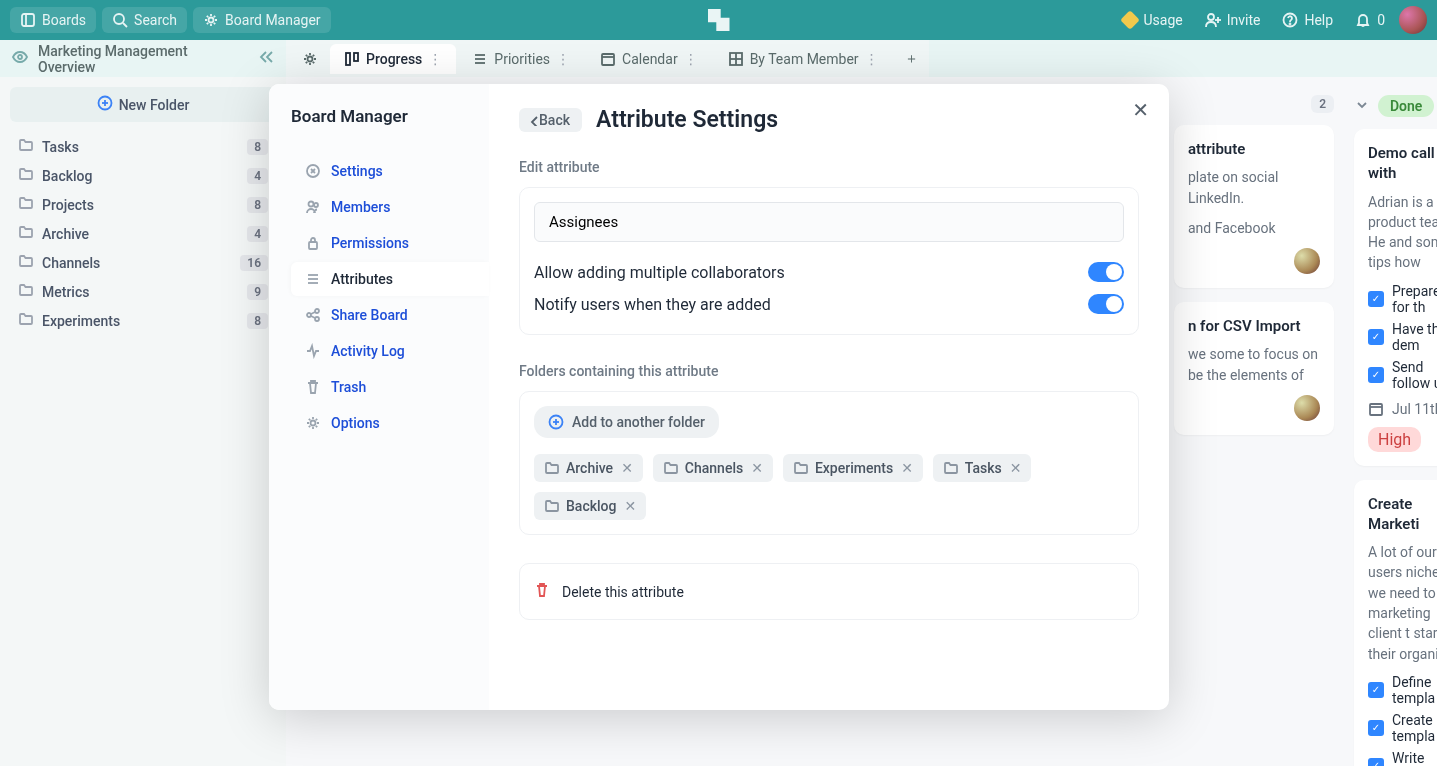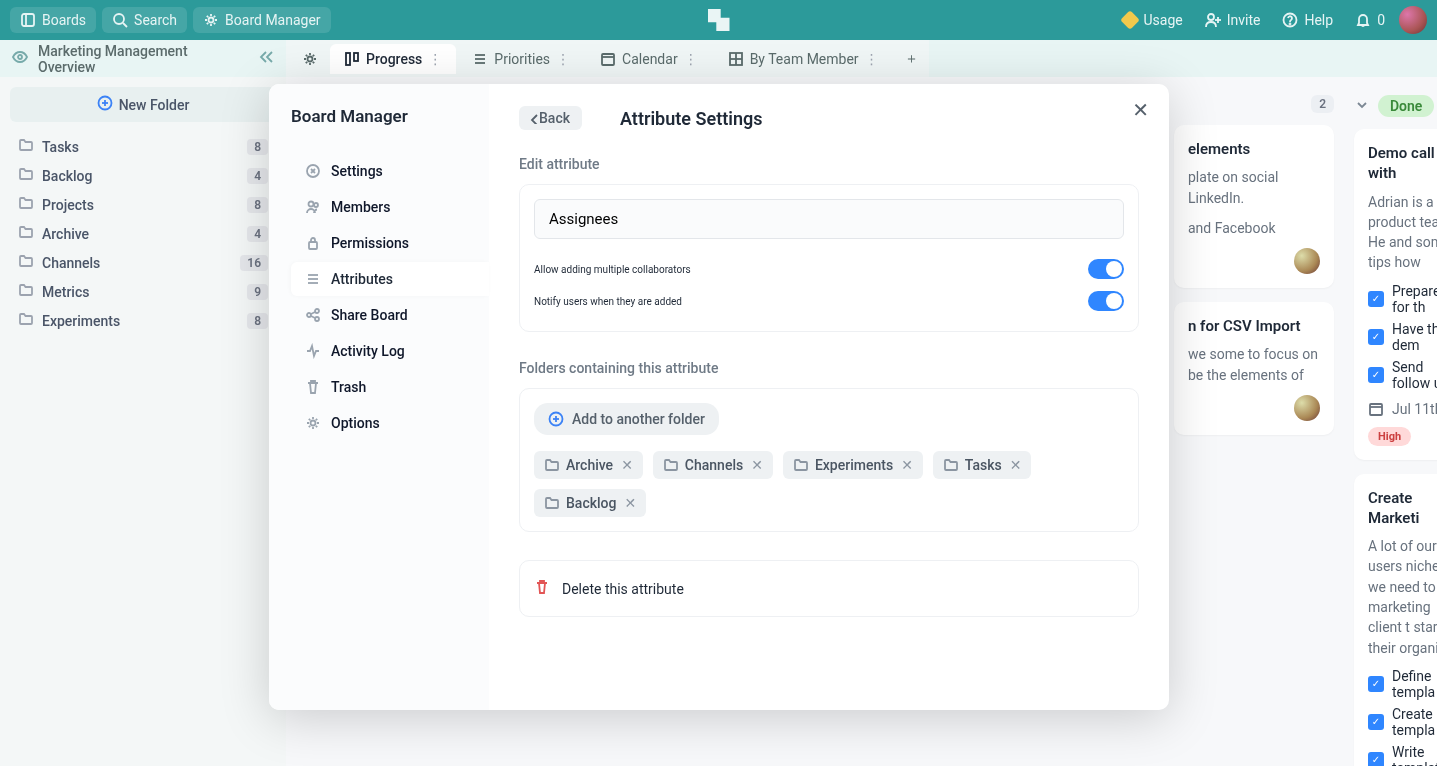--- a/index.html
+++ b/index.html
@@ -45,40 +45,40 @@
 .col-badge { padding: 3px 12px; border-radius: 12px; font-size: 14px; font-weight: 600; }
 .col-badge.done { background: #d1f2d1; color: #3a8a3a; }
 .col-count { margin-left: auto; background: #eceff3; color: #6b7280; padding: 2px 8px; border-radius: 6px; font-size: 12px; font-weight: 600; }
 
 .card { background: #fff; border-radius: 10px; padding: 14px; margin-bottom: 14px; box-shadow: 0 1px 2px rgba(0,0,0,.04); }
 .card-title { font-weight: 600; margin-bottom: 8px; line-height: 1.35; font-size: 15px; }
 .card-desc { color: #68727e; line-height: 1.45; margin-bottom: 10px; font-size: 14px; }
 .check-row { display: flex; align-items: center; gap: 8px; margin: 6px 0; font-size: 14px; }
 .checkbox { width: 16px; height: 16px; background: #2f86ff; border-radius: 3px; display: flex; align-items: center; justify-content: center; color: #fff; font-size: 10px; flex-shrink:0;}
 .meta-row { display: flex; align-items: center; gap: 8px; margin-top: 10px; color: #68727e; }
-.tag { padding: 3px 10px; border-radius: 10px; font-size: 11px; font-weight: 700; }
+.tag { padding: 3px 10px; border-radius: 10px; font-size: 16px; font-weight: 400; }
 .tag.high { background: #ffd9d9; color: #cc4040; }
 .avatar-card { width: 26px; height: 26px; border-radius: 50%; background: radial-gradient(circle at 30% 30%,#dda,#a85 60%,#633); margin-left: auto; }
 .modal { position: absolute; left: 269px; top: 84px; width: 900px; height: 626px; background: #fff; border-radius: 10px; box-shadow: 0 8px 50px rgba(0,0,0,.18); display: flex; overflow: hidden; }
 .modal-nav { width: 220px; background: #fbfcfd; padding: 22px 0 22px 22px; }
 .modal-title { font-weight: 600; font-size: 17px; margin-bottom: 28px; }
-.nav-item { display: flex; align-items: center; gap: 10px; padding: 9px 14px; color: #0f172a; border-radius: 6px 0 0 6px; cursor: pointer; font-weight: 500; margin-bottom: 2px; }
+.nav-item { display: flex; align-items: center; gap: 10px; padding: 9px 14px; color: #1d4ed8; border-radius: 6px 0 0 6px; cursor: pointer; font-weight: 500; margin-bottom: 2px; }
 .nav-item.active { background: #fff; color: #1f2937; box-shadow: -1px 0 4px rgba(0,0,0,.03); }
 .nav-ic { color: #9aa4af; width: 16px; display: inline-flex; }
 .modal-content { flex: 1; padding: 22px 30px; position: relative; overflow-y: auto; }
 .modal-close { position: absolute; right: 20px; top: 14px; font-size: 20px; color: #55606b; cursor: pointer; font-weight: 300; }
 .content-head { display: flex; align-items: center; gap: 14px; margin-bottom: 26px; }
 .back-btn { padding: 4px 12px 4px 8px; background: #eef1f3; border-radius: 6px; color: #55606b; font-weight: 500; cursor: pointer; display: flex; align-items: center; }
-.content-title { font-weight: 600; font-size: 18px; margin-left: 24px; }
+.content-title { font-weight: 600; font-size: 23px; }
 
 .section-label { color: #6f7a86; font-weight: 500; margin-bottom: 12px; font-size: 14px; }
 .panel { background: #fff; border: 1px solid #eef0f3; border-radius: 10px; padding: 14px; margin-bottom: 28px; }
 .attr-input { width: 100%; border: 1px solid #e3e6ea; background: #fafbfc; border-radius: 6px; padding: 10px 14px; font-size: 15px; margin-bottom: 14px; font-family: inherit;}
 .toggle-row { display: flex; align-items: center; padding: 6px 0; }
-.toggle-row .lbl { flex: 1; font-size: 10px; }
+.toggle-row .lbl { flex: 1; font-size: 16px; }
 .switch { width: 36px; height: 20px; background: #2f86ff; border-radius: 10px; position: relative; cursor: pointer; }
 .switch::after { content:''; position: absolute; right: 2px; top: 2px; width: 16px; height: 16px; background: #fff; border-radius: 50%; }
 
 .add-folder-btn { display: inline-flex; align-items: center; gap: 8px; background: #eef1f3; padding: 8px 14px; border-radius: 14px; color: #55606b; font-weight: 500; cursor: pointer; margin-bottom: 16px; }
 .chip-row { display: flex; flex-wrap: wrap; gap: 10px; }
 .chip { display: inline-flex; align-items: center; gap: 6px; background: #eef1f3; padding: 6px 10px; border-radius: 6px; color: #4a5562; font-weight: 500; }
 .chip .x { color: #8b95a1; cursor: pointer; margin-left: 2px; }
 
 .delete-panel { border: 1px solid #eef0f3; border-radius: 10px; padding: 18px 14px; display: flex; align-items: center; gap: 12px; cursor: pointer; }
 .trash-ic { color: #e25555; }
@@ -273,21 +273,21 @@
       </ul>
   </div>
 
   <div class="board-area">
     <div class="columns" style="left:870px;">
       <div class="column" style="width:160px;">
         <div class="col-header">
           <span class="col-count">2</span>
         </div>
         <div class="card">
-          <div class="card-title">elements</div>
+          <div class="card-title">attribute</div>
           <div class="card-desc">
             <span>plate on social</span><br>
             <span>LinkedIn.</span>
           </div>
           <div class="card-desc">and Facebook</div>
           <div class="meta-row">
             <div class="avatar-card"></div>
           </div>
         </div>
         <div class="card">

